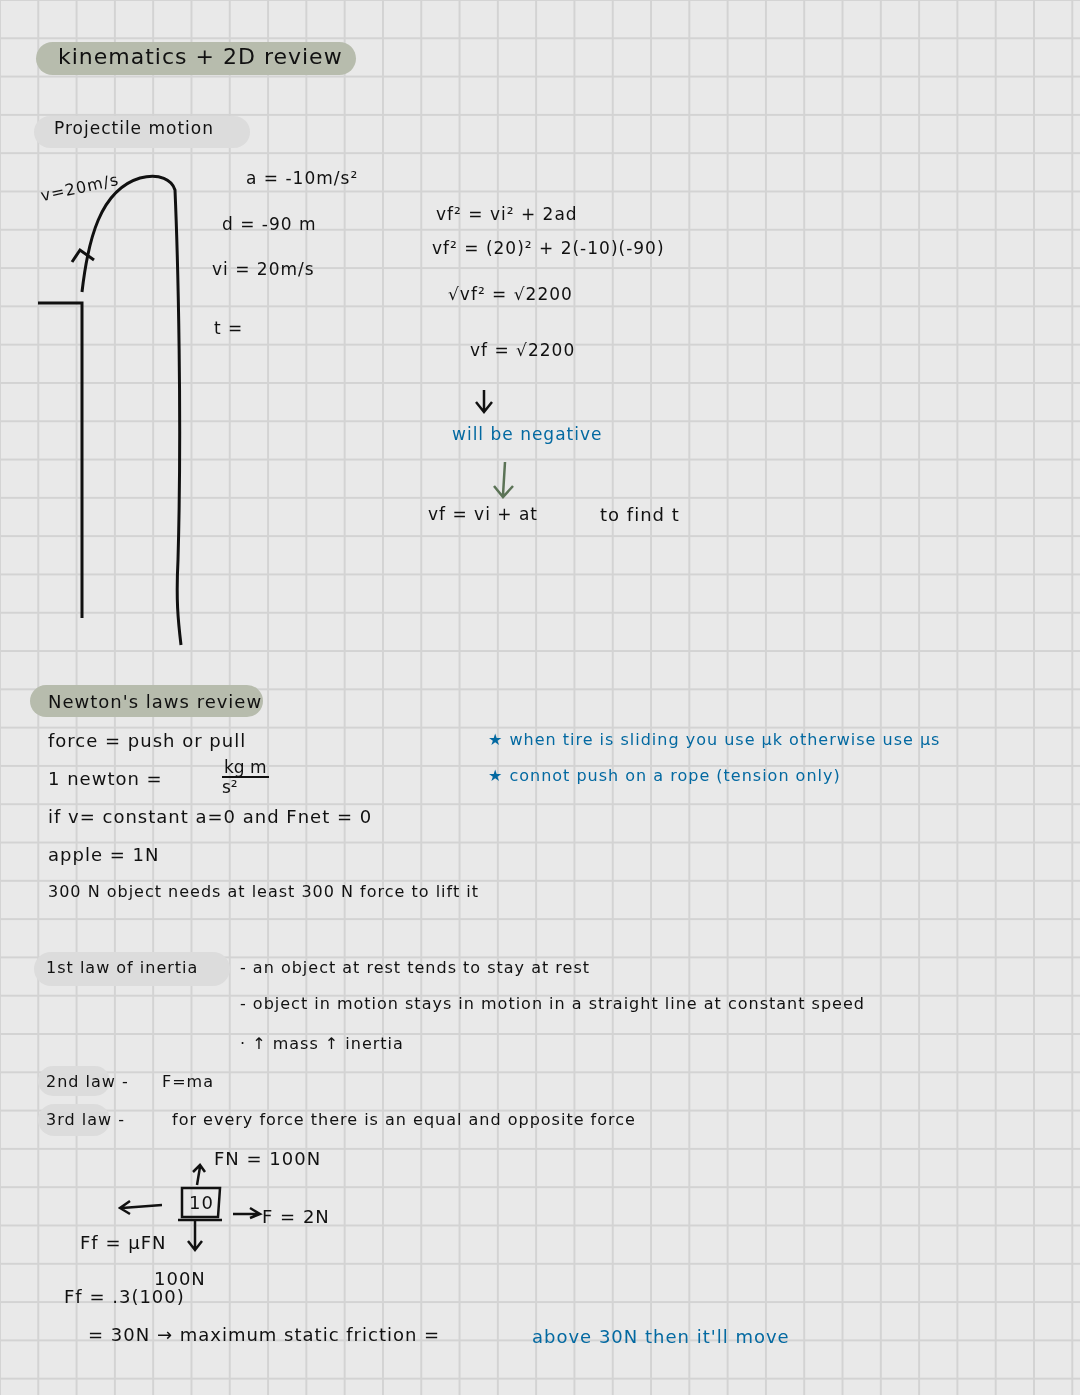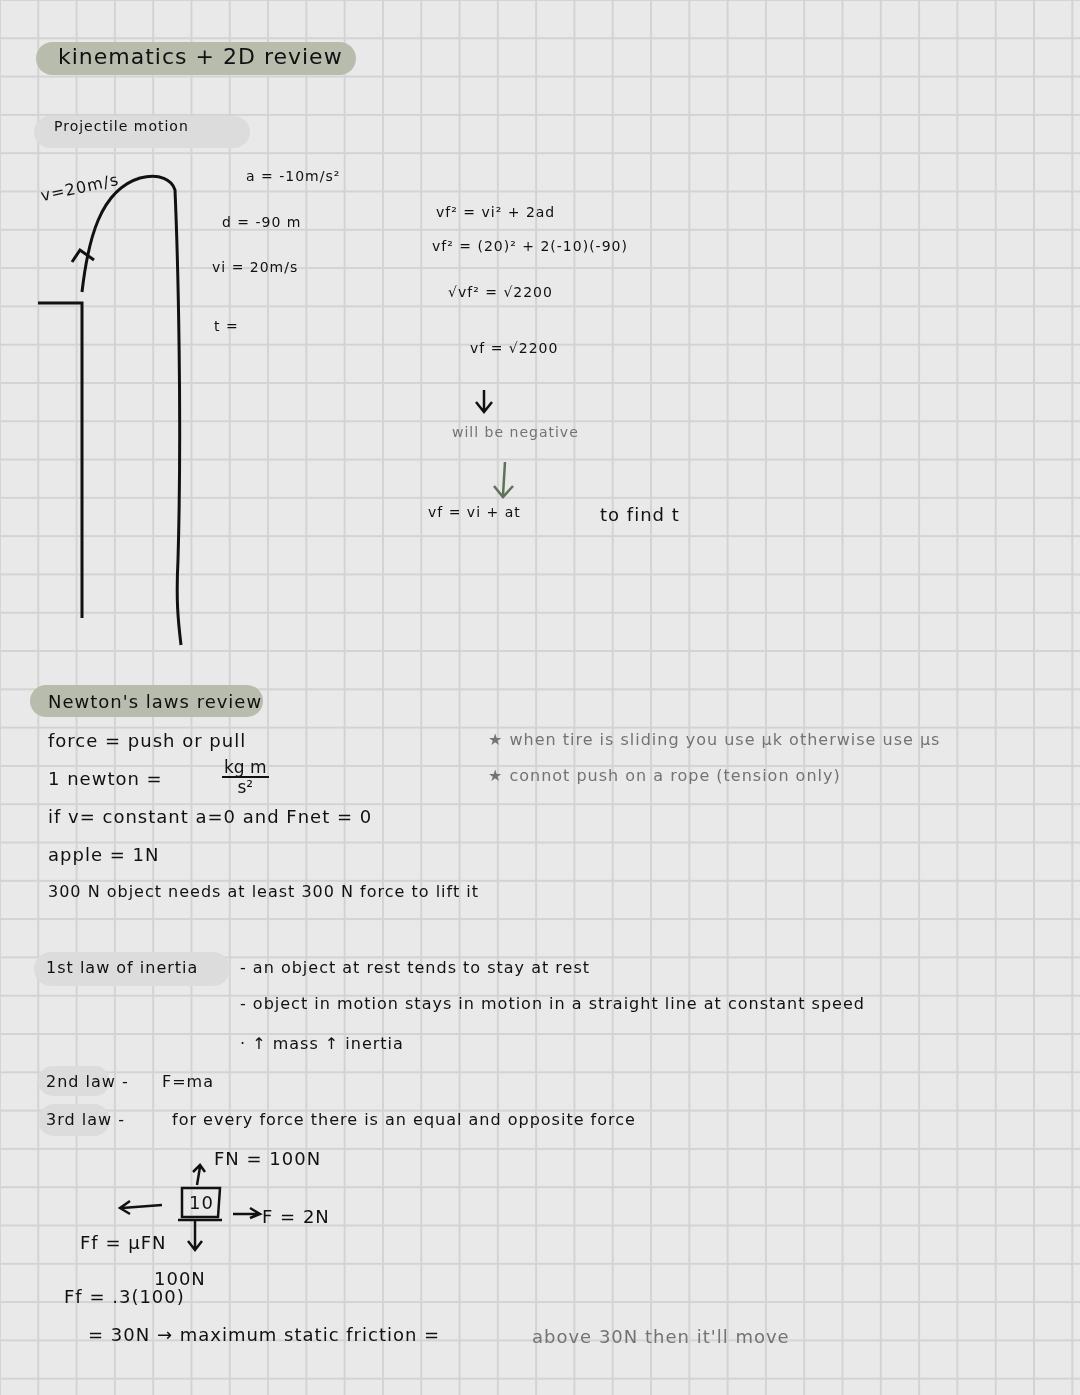--- a/index.html
+++ b/index.html
@@ -8,29 +8,29 @@
     background-color: #e9e9e9;
     background-image:
       linear-gradient(to right, #d3d3d3 2px, transparent 2px),
       linear-gradient(to bottom, #d3d3d3 2px, transparent 2px);
     background-size: 38.3px 38.3px;
     background-position: -1px -1px;
     font-family: "DejaVu Sans", sans-serif;
     color: #111;
   }
   .hw { position: absolute; white-space: nowrap; font-family: "DejaVu Sans", sans-serif; letter-spacing: 1px; }
-  .green { color: #737373; text-align: center; }
+  .green { color: #0369a1; text-align: center; }
   .pill-sage { position: absolute; background: #b7bcad; border-radius: 18px; }
   .pill-gray { position: absolute; background: #dcdcdc; border-radius: 18px; }
   .t-title { font-size: 22px; }
-  .t-md { font-size: 14px; }
+  .t-md { font-size: 17px; }
   .t-sm { font-size: 18px; }
   .t-xs { font-size: 16px; }
   svg.draw { position: absolute; left: 0; top: 0; pointer-events: none; }
-  .frac { position: absolute; text-align: center; font-size: 17px; line-height: 18px; }
+  .frac { position: absolute; text-align: left; font-size: 17px; line-height: 18px; }
   .frac .num { border-bottom: 2px solid #111; padding: 0 2px; display: block; }
 </style>
 </head>
 <body>
 
 <div class="pill-sage" style="left:36px;top:42px;width:320px;height:33px;"></div>
 <div class="hw t-title" style="left:58px;top:44px;">kinematics + 2D review</div>
 
 <div class="pill-gray" style="left:34px;top:116px;width:216px;height:32px;"></div>
 <div class="hw t-md" style="left:54px;top:118px;">Projectile motion</div>

